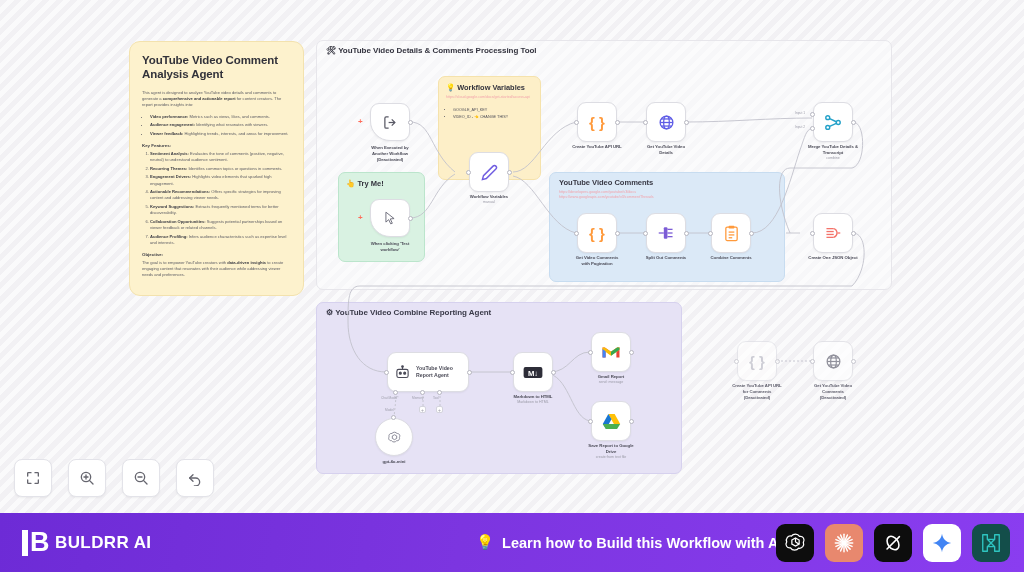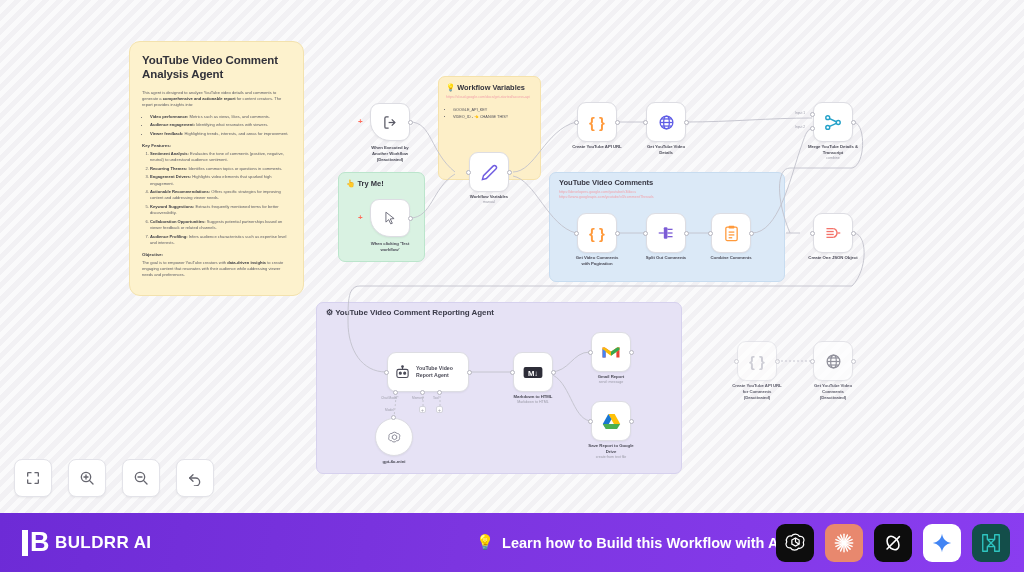--- a/index.html
+++ b/index.html
@@ -215,20 +215,26 @@
       <li><b>Keyword Suggestions:</b><span> Extracts frequently mentioned terms for better discoverability.</span></li>
       <li><b>Collaboration Opportunities:</b><span> Suggests potential partnerships based on viewer feedback or related channels.</span></li>
       <li><b>Audience Profiling:</b><span> Infers audience characteristics such as expertise level and interests.</span></li>
     </ol>
     <div class="kf">Objective:</div>
     <p>
       <span>The goal is to empower YouTube creators with </span><b>data-driven insights</b><span> to create engaging content that resonates with their audience while addressing viewer needs and preferences.</span>
     </p>
   </div>
 
+  <div class="frame" id="frame-main">
+    <div class="ftitle">
+      <span>🛠</span>
+      <span>YouTube Video Details &amp; Comments Processing Tool</span>
+    </div>
+  </div>
 
   <div class="frame" id="frame-try">
     <div class="vtitle">
       <span>👆</span>
       <span>Try Me!</span>
     </div>
   </div>
 
   <div class="frame" id="frame-vars">
     <div class="vtitle">
@@ -245,21 +251,21 @@
 
   <div class="frame" id="frame-comments">
     <div class="ftitle">YouTube Video Comments</div>
     <div class="furl" style="top:17px">https://developers.google.com/youtube/v3/docs</div>
     <div class="furl" style="top:22px">https://www.googleapis.com/youtube/v3/commentThreads</div>
   </div>
 
   <div class="frame" id="frame-report">
     <div class="ftitle">
       <span>⚙</span>
-      <span>YouTube Video Comment Reporting Agent</span>
+      <span>YouTube Video Combine Reporting Agent</span>
     </div>
   </div>
 
 
   <svg class="wires">
 
     <path d="M 410 122 C 432 122 430 152 455 172"></path>
 
     <path d="M 410 218 C 432 218 432 188 455 174"></path>
 

